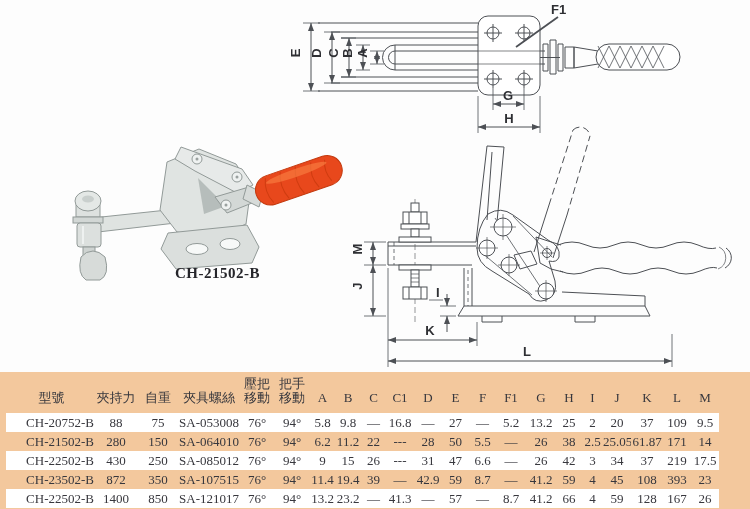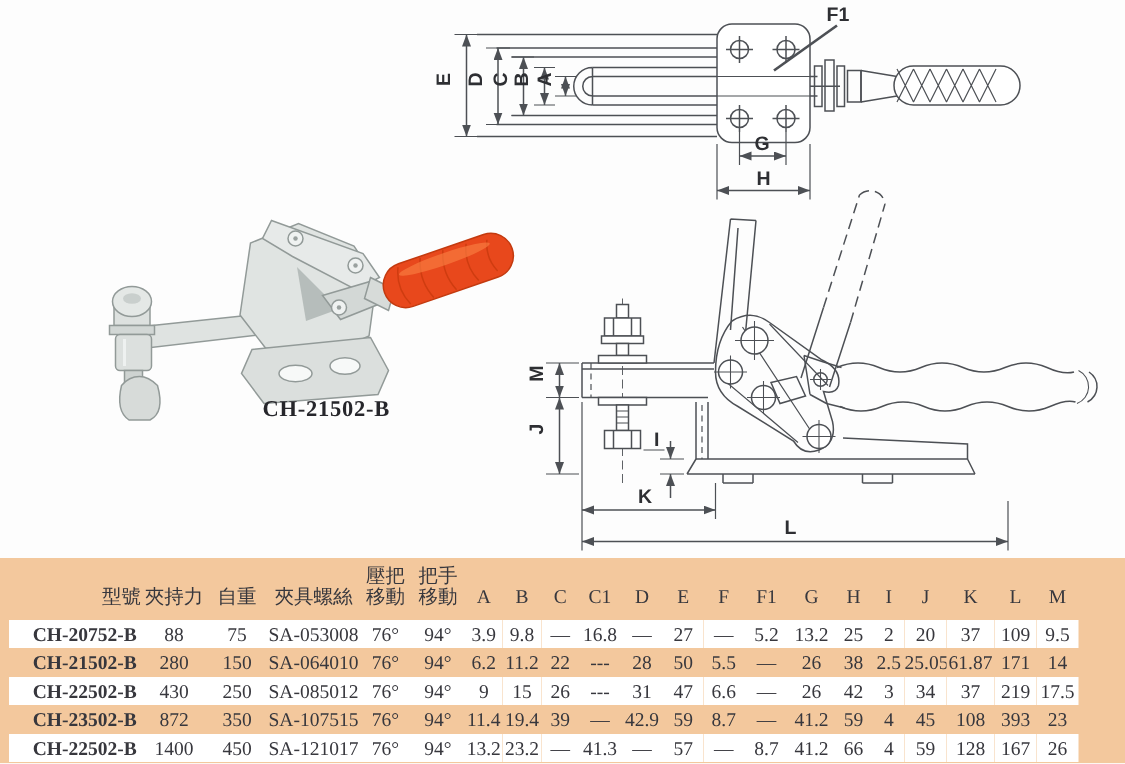--- a/index.html
+++ b/index.html
@@ -10,24 +10,24 @@
      font-family:"Liberation Serif", serif;font-weight:bold;font-size:15px;
      letter-spacing:.5px;color:#26262b;}
   
   #spec-panel{position:absolute;left:0;top:372px;width:750px;height:137px;
      background:#f3c89d;box-sizing:border-box;padding:2px 31px 0 6px;}
   #spec-table{border-collapse:collapse;table-layout:fixed;width:713px;
      color:#37373d;}
   #spec-table th{font-weight:normal;font-size:13px;text-align:center;
      vertical-align:bottom;white-space:pre-line;line-height:14px;
      padding:1px 0 8px 0;height:30px;}
-  #spec-table th:first-child{text-align:right;padding-left:3px;}
+  #spec-table th:first-child{text-align:center;padding-left:3px;}
   #spec-table td{font-size:13px;text-align:center;height:19px;padding:0;
      line-height:19px;white-space:nowrap;overflow:hidden;}
-  #spec-table td:first-child{text-align:center;padding-left:13px;font-weight:bold;}
+  #spec-table td:first-child{text-align:right;padding-left:13px;}
   #spec-table tr.lite{background:#ffffff;}
   .c0{width:88px}.c1{width:44px}.c2{width:40px}.c3{width:62px}.c4{width:34px}
   .c5{width:36px}.c6{width:25px}.c7{width:26px}.c8{width:25px}.c9{width:28px}
   .c10{width:28px}.c11{width:27px}.c12{width:27px}.c13{width:30px}.c14{width:30px}
   .c15{width:26px}.c16{width:21px}.c17{width:28px}.c18{width:32px}.c19{width:28px}
   .c20{width:28px}
   text{font-family:"Liberation Sans", sans-serif;font-weight:bold;font-size:13px;
      fill:#2e2f33;stroke:none;}
 </style>
 </head>
@@ -266,21 +266,21 @@
           </tr>
       </thead>
       <tbody id="spec-body">
           <tr class="lite">
             <td>CH-20752-B</td>
             <td>88</td>
             <td>75</td>
             <td>SA-053008</td>
             <td>76°</td>
             <td>94°</td>
-            <td>3.9</td>
+            <td>5.8</td>
             <td>9.8</td>
             <td>—</td>
             <td>16.8</td>
             <td>—</td>
             <td>27</td>
             <td>—</td>
             <td>5.2</td>
             <td>13.2</td>
             <td>25</td>
             <td>2</td>
@@ -354,21 +354,21 @@
             <td>59</td>
             <td>4</td>
             <td>45</td>
             <td>108</td>
             <td>393</td>
             <td>23</td>
           </tr>
           <tr class="lite">
             <td>CH-22502-B</td>
             <td>1400</td>
-            <td>450</td>
+            <td>850</td>
             <td>SA-121017</td>
             <td>76°</td>
             <td>94°</td>
             <td>13.2</td>
             <td>23.2</td>
             <td>—</td>
             <td>41.3</td>
             <td>—</td>
             <td>57</td>
             <td>—</td>

